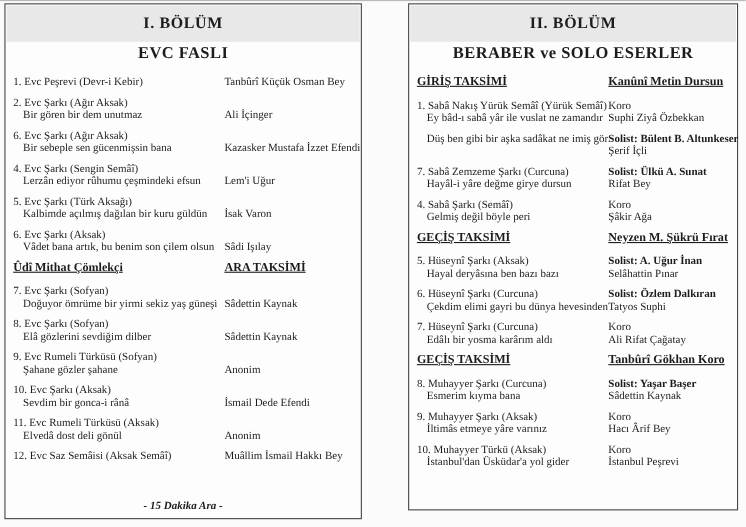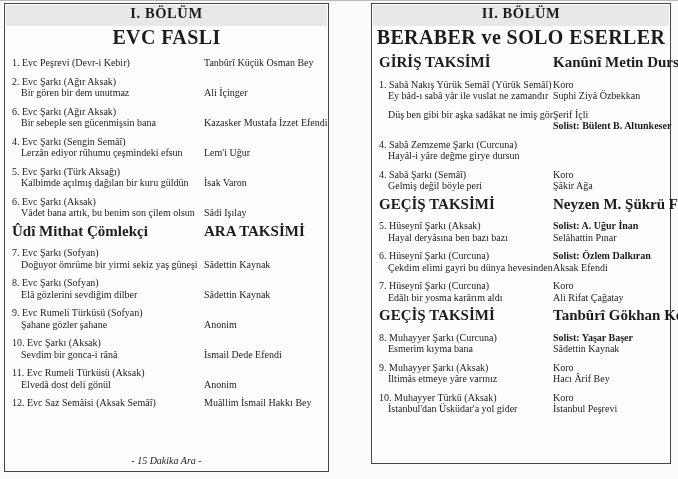--- a/index.html
+++ b/index.html
@@ -12,42 +12,42 @@
     overflow:hidden;position:relative;
   }
   .page{position:absolute;inset:0;border-top:1px solid #b9b9b9;}
   .panel{
     position:absolute;top:2px;background:#fdfdfd;border:1px solid var(--border);
     box-sizing:border-box;
   }
   .panel-left{left:4px;width:325px;height:469px;}
   .panel-right{left:371px;width:300px;height:461px;}
   .band{
-    margin:1px;height:21px;background:var(--band);
-    display:flex;justify-content:center;
+    margin:1px;height:33px;background:var(--band);
+    display:flex;align-items:center;justify-content:center;
     font-weight:bold;font-size:14.5px;letter-spacing:.6px;
   }
   .panel-title{
-    text-align:center;font-weight:bold;font-size:20px;letter-spacing:.4px;
+    text-align:center;font-weight:bold;font-size:15px;letter-spacing:.4px;
     margin:1px 0 9px 0;line-height:21px;
   }
   .rows{padding:0 5px 0 7px;}
   .row{display:grid;margin-bottom:7px;}
   .panel-left .row{grid-template-columns:192px 1fr;}
   .panel-right .row{grid-template-columns:174px 1fr;}
   .line{
     font-size:10px;line-height:11.5px;min-height:11.5px;white-space:nowrap;
   }
   .lyric{padding-left:9px;}
   .row.section{margin:2px 0 10px 0;}
-  .row.section .line{font-weight:bold;font-size:15px;}
+  .row.section .line{font-weight:bold;font-size:11px;text-decoration:underline;}
   .b{font-weight:bold;}
   .footer-note{
     position:absolute;left:0;right:0;bottom:5px;text-align:center;
-    font-style:italic;font-size:10px;
+    font-style:italic;font-size:10px;font-weight:bold;
   }
 </style>
 </head>
 <body>
 
 <div class="page">
 
   <div class="panel panel-left">
     <div class="band">
       <span>I. BÖLÜM</span>
@@ -204,28 +204,32 @@
           <div>
             <div class="line">Koro</div>
             <div class="line">Suphi Ziyâ Özbekkan</div>
           </div>
         </div>
         <div class="row item">
           <div>
             <div class="line lyric">Düş ben gibi bir aşka sadâkat ne imiş gör</div>
           </div>
           <div>
+            <div class="line b">Solist: Bülent B. Altunkeser</div>
             <div class="line">Şerif İçli</div>
-            <div class="line b">Solist: Bülent B. Altunkeser</div>
-          </div>
-        </div>
-        <div class="row item">
-          <div>
-            <div class="line">4. Sabâ Zemzeme Şarkı (Curcuna)</div>
+          </div>
+        </div>
+        <div class="row item">
+          <div>
+            <div class="line">7. Sabâ Zemzeme Şarkı (Curcuna)</div>
             <div class="line lyric">Hayâl-i yâre değme girye dursun</div>
+          </div>
+          <div>
+            <div class="line b">Solist: Ülkü A. Sunat</div>
+            <div class="line">Rifat Bey</div>
           </div>
         </div>
         <div class="row item">
           <div>
             <div class="line">4. Sabâ Şarkı (Semâî)</div>
             <div class="line lyric">Gelmiş değil böyle peri</div>
           </div>
           <div>
             <div class="line">Koro</div>
             <div class="line">Şâkir Ağa</div>
@@ -249,21 +253,21 @@
             <div class="line">Selâhattin Pınar</div>
           </div>
         </div>
         <div class="row item">
           <div>
             <div class="line">6. Hüseynî Şarkı (Curcuna)</div>
             <div class="line lyric">Çekdim elimi gayri bu dünya hevesinden</div>
           </div>
           <div>
             <div class="line b">Solist: Özlem Dalkıran</div>
-            <div class="line">Aksak Efendi</div>
+            <div class="line">Tatyos Suphi</div>
           </div>
         </div>
         <div class="row item">
           <div>
             <div class="line">7. Hüseynî Şarkı (Curcuna)</div>
             <div class="line lyric">Edâlı bir yosma karârım aldı</div>
           </div>
           <div>
             <div class="line">Koro</div>
             <div class="line">Ali Rifat Çağatay</div>

